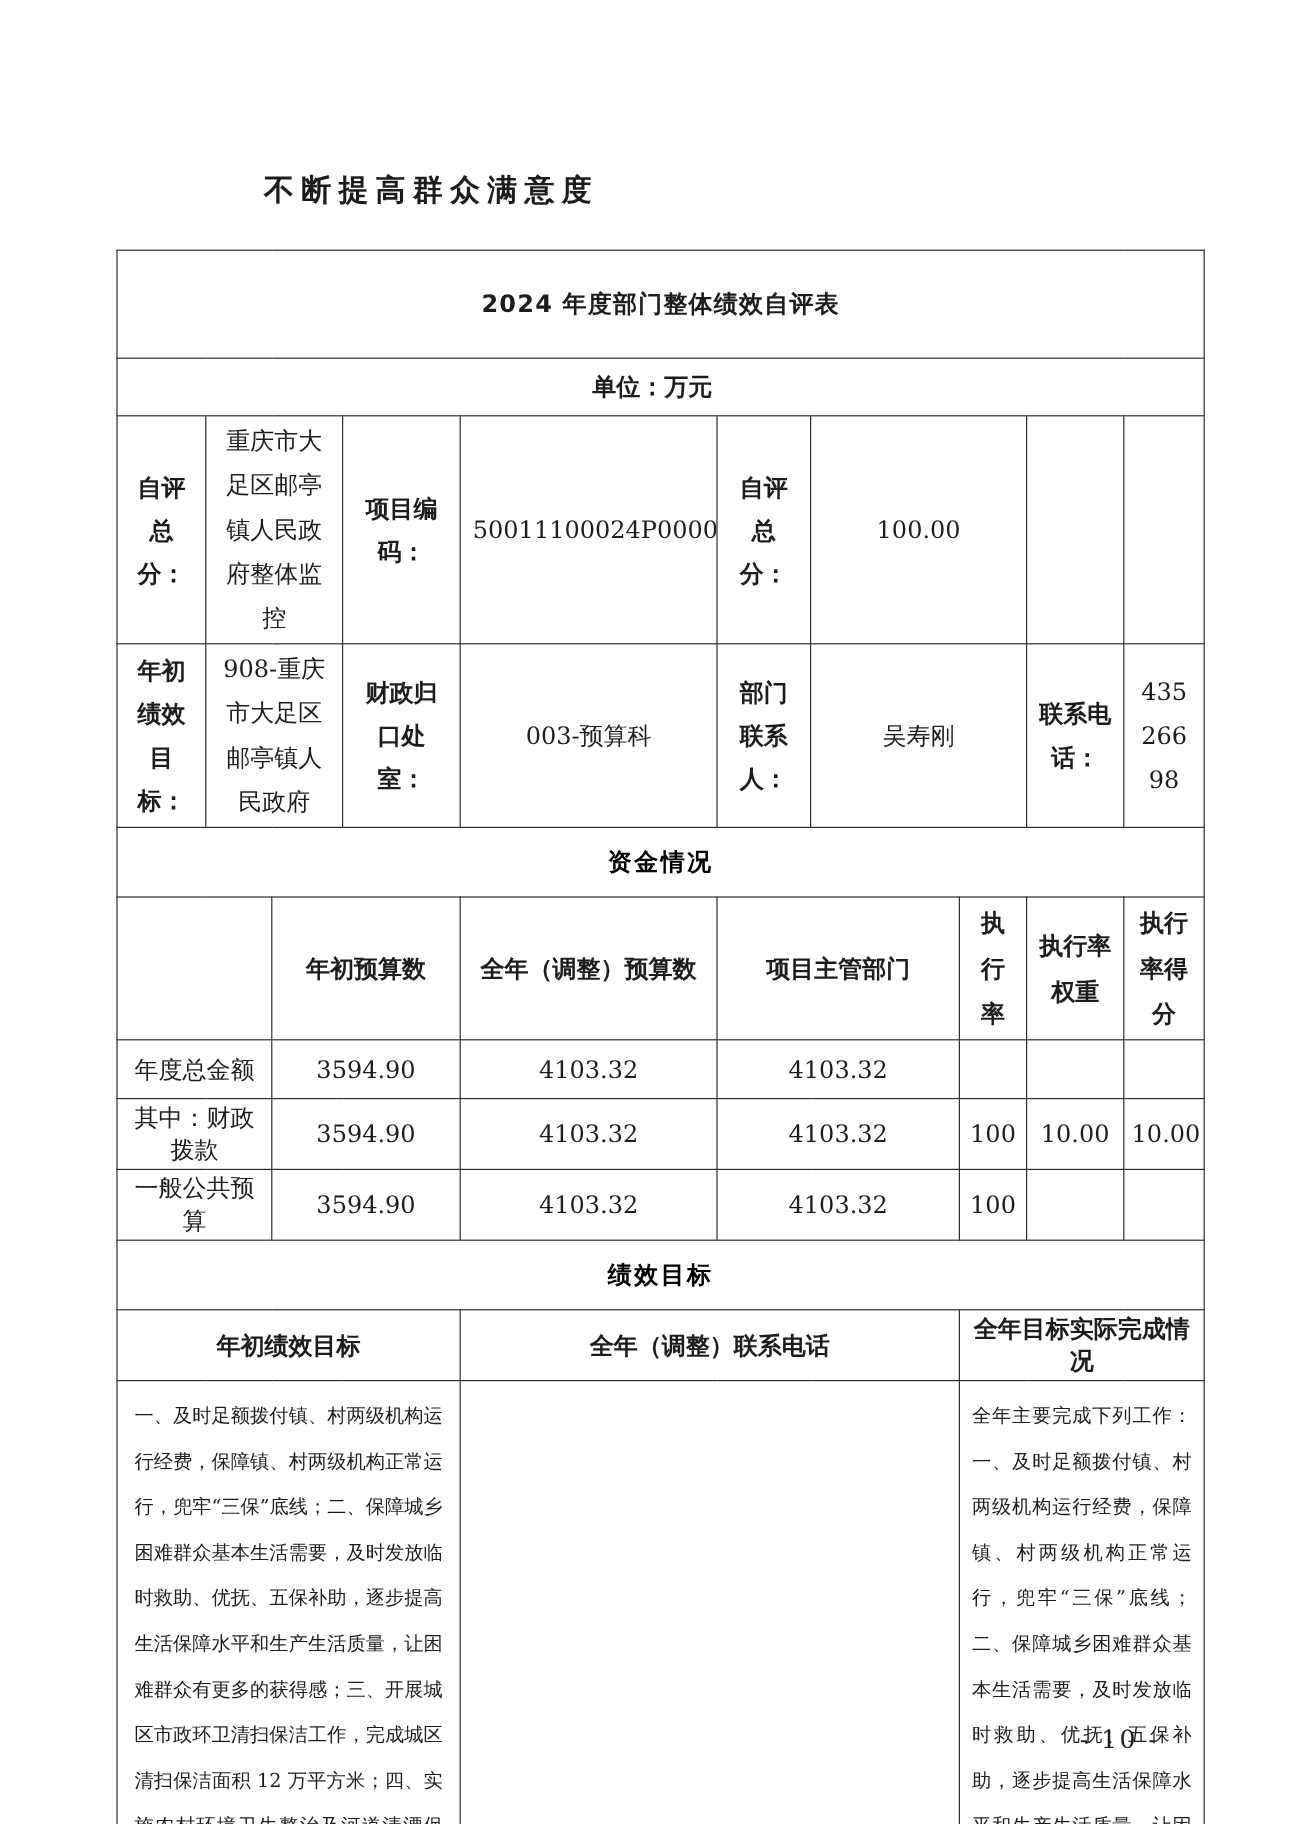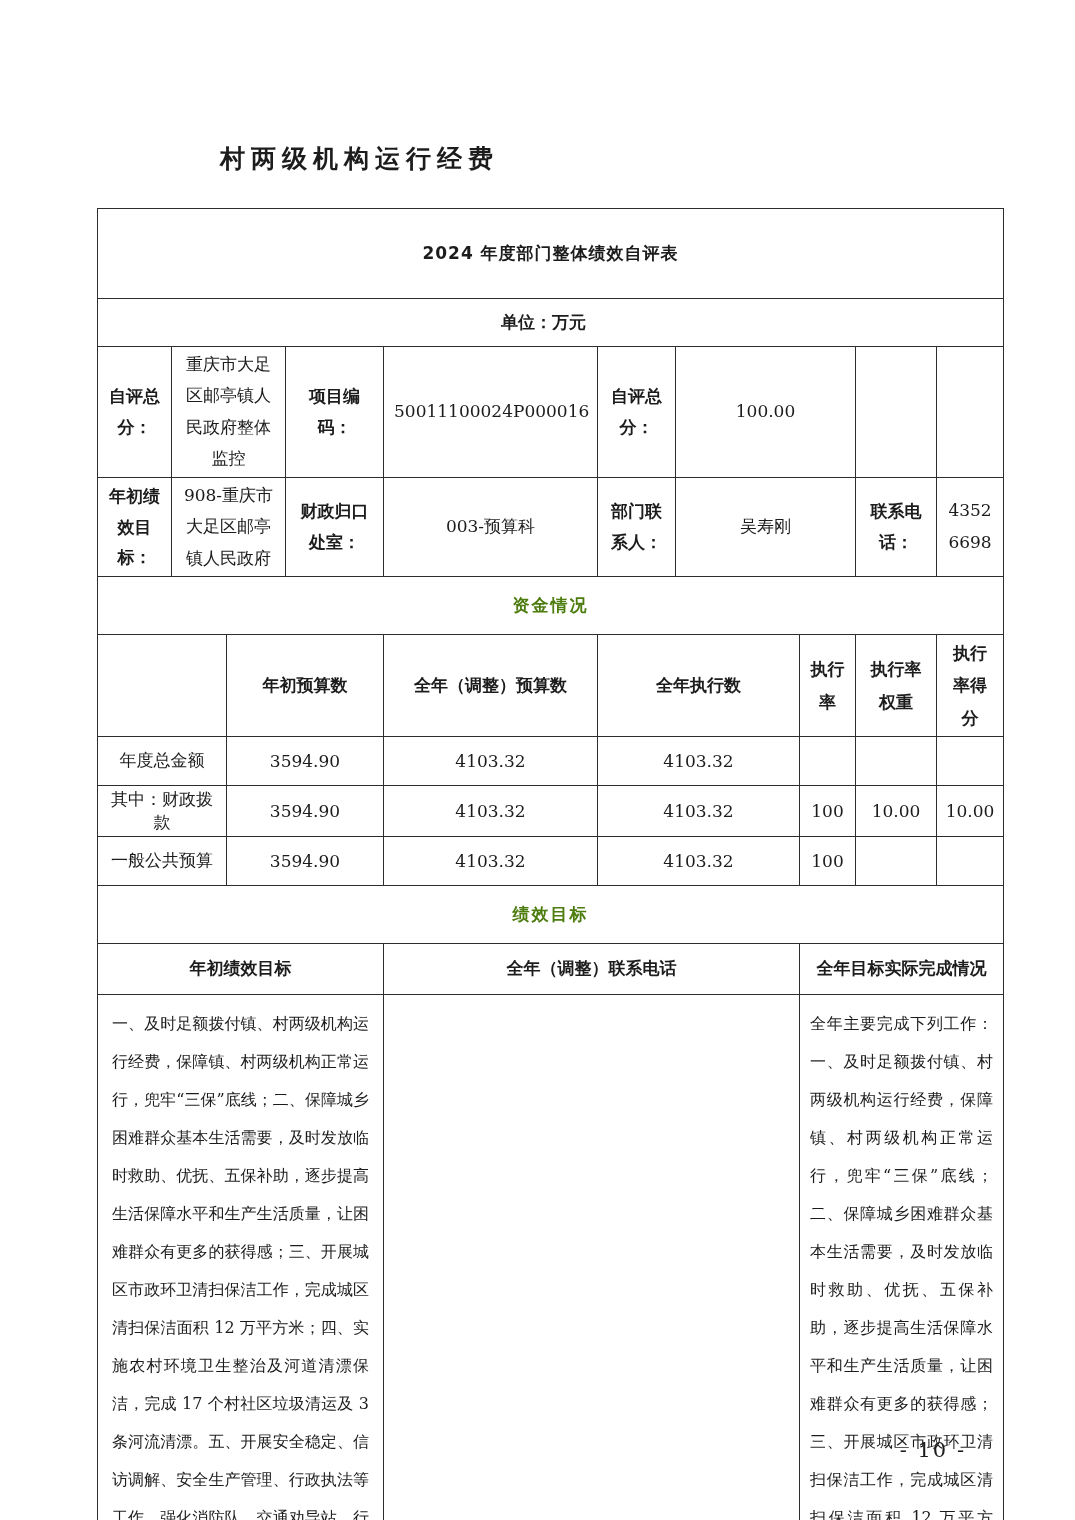--- a/index.html
+++ b/index.html
@@ -19,21 +19,21 @@
   table.main {
     position:absolute; left:97px; top:208px;
     width:906px;
     border-collapse:collapse;
     table-layout:fixed;
   }
   table.main td {
     border:1px solid #2d2d2d;
     text-align:center;
     vertical-align:middle;
-    font-size:17px;
+    font-size:20px;
     padding:2px 6px;
     overflow:hidden;
   }
   .title-cell {
     font-family:"DejaVu Sans","Liberation Sans",sans-serif;
     font-size:31px; font-weight:bold; letter-spacing:1px;
     height:85px;
   }
   .unit-cell {
     height:43px; text-align:right;
@@ -41,21 +41,21 @@
   }
   .lbl { font-weight:bold; line-height:1.8; padding:2px 10px !important; }
   .val { line-height:1.85; padding:2px 10px !important; }
   .brk { word-break:break-all; }
   tr.r-info1 td { height:83px; }
   tr.r-info2 td { height:85px; }
   .section-cell {
     height:53px;
     font-family:"DejaVu Sans","Liberation Sans",sans-serif;
     font-weight:bold; font-size:16px; letter-spacing:2px;
-    color:#4d7c0f;
+    color:#000000;
   }
   tr.r-fundh td { height:58px; font-weight:bold; line-height:1.9; padding:2px 8px !important; }
   tr.r-fund td { height:44px;text-align:center; }
   tr.r-goalh td { height:46px; font-weight:bold; }
   tr.r-goalbody td {
     height:540px;
     vertical-align:top;
     font-size:16px;
     line-height:38px;
     text-align:justify;
@@ -65,21 +65,21 @@
   td.goal-left  { text-align-last:center; }
   td.goal-right { text-align-last:justify; padding-left:10px !important; padding-right:10px !important; }
   .page-footer {
     position:absolute; left:0; top:1438px; width:966px;
     text-align:right; font-size:21px; letter-spacing:2px;
   }
 </style>
 </head>
 <body>
 
-<div class="doc-heading">村两级机构运行经费</div>
+<div class="doc-heading">不断提高群众满意度</div>
 
 <table class="main">
   <colgroup>
     <col style="width:74px">
       <col style="width:55px">
       <col style="width:59px">
       <col style="width:98px">
       <col style="width:214px">
     <col style="width:78px">
       <col style="width:124px">
@@ -120,21 +120,21 @@
   </tr>
 
   <tr>
     <td colspan="10" class="section-cell">资金情况</td>
   </tr>
 
   <tr class="r-fundh">
     <td colspan="2"></td>
     <td colspan="2">年初预算数</td>
     <td>全年（调整）预算数</td>
-    <td colspan="2">全年执行数</td>
+    <td colspan="2">项目主管部门</td>
     <td>执行率</td>
     <td>执行率权重</td>
     <td>执行率得分</td>
   </tr>
 
   <tr class="r-fund">
     <td colspan="2">年度总金额</td>
     <td colspan="2">3594.90</td>
     <td>4103.32</td>
     <td colspan="2">4103.32</td>

